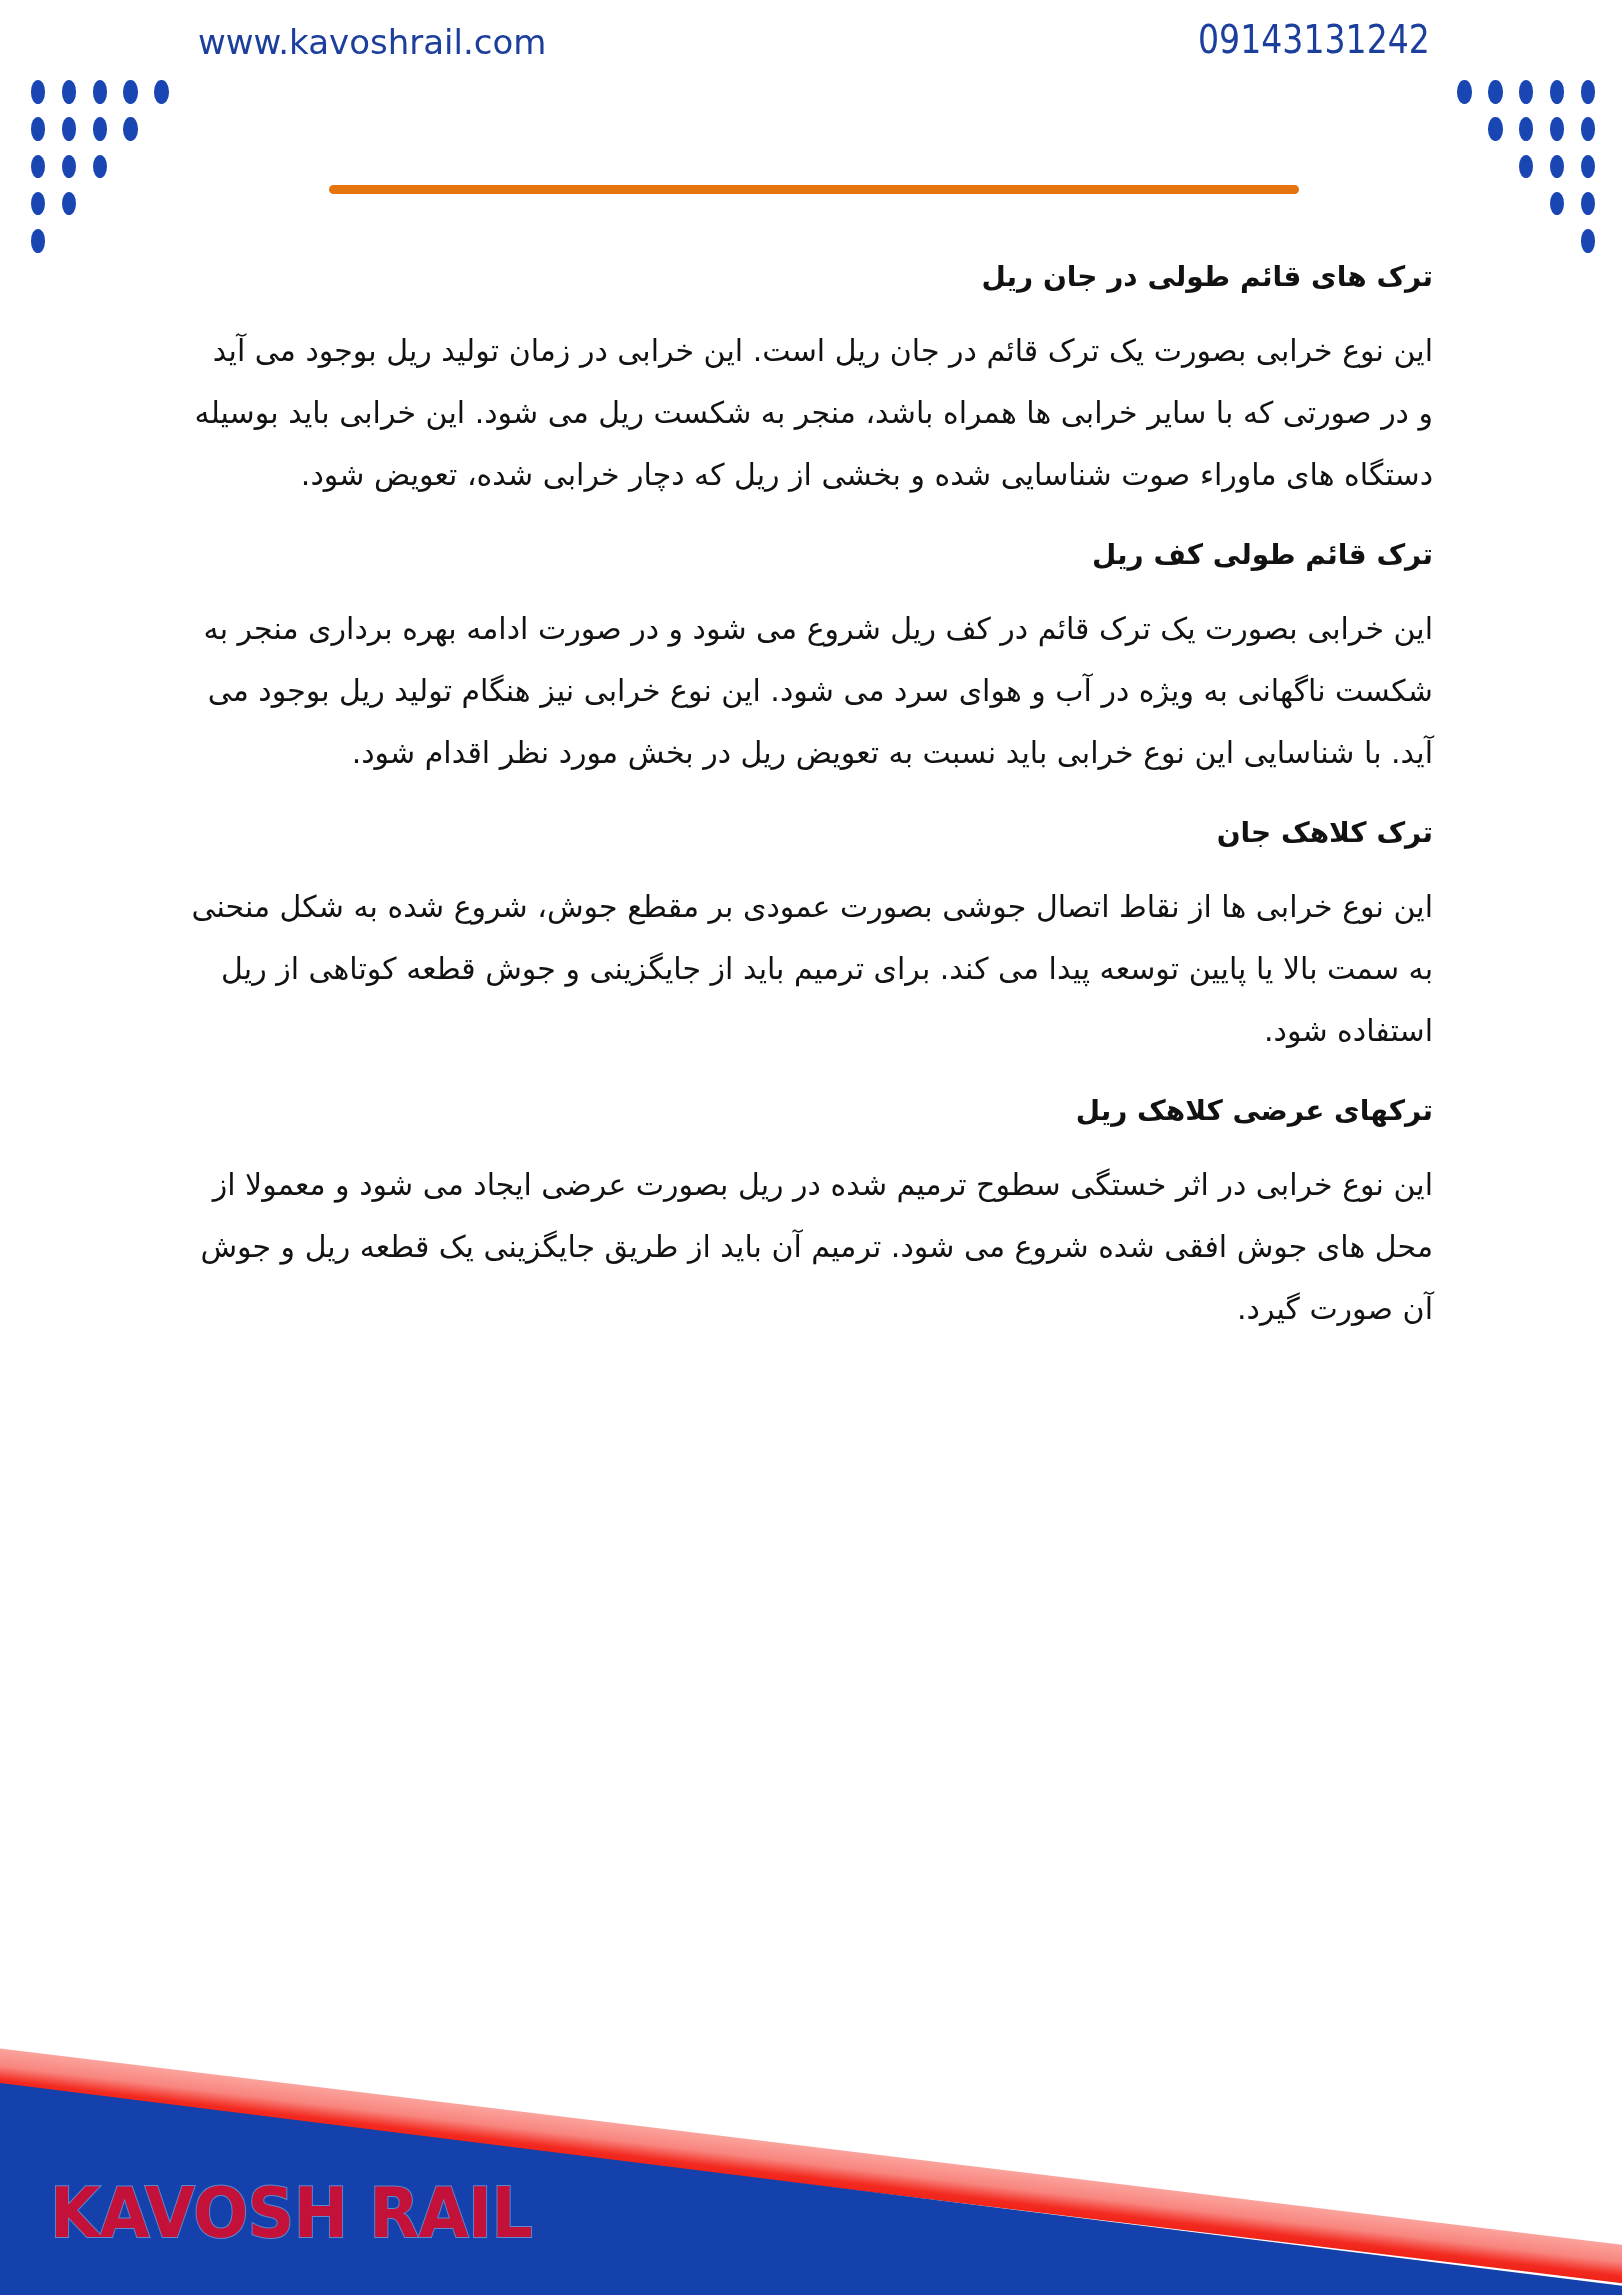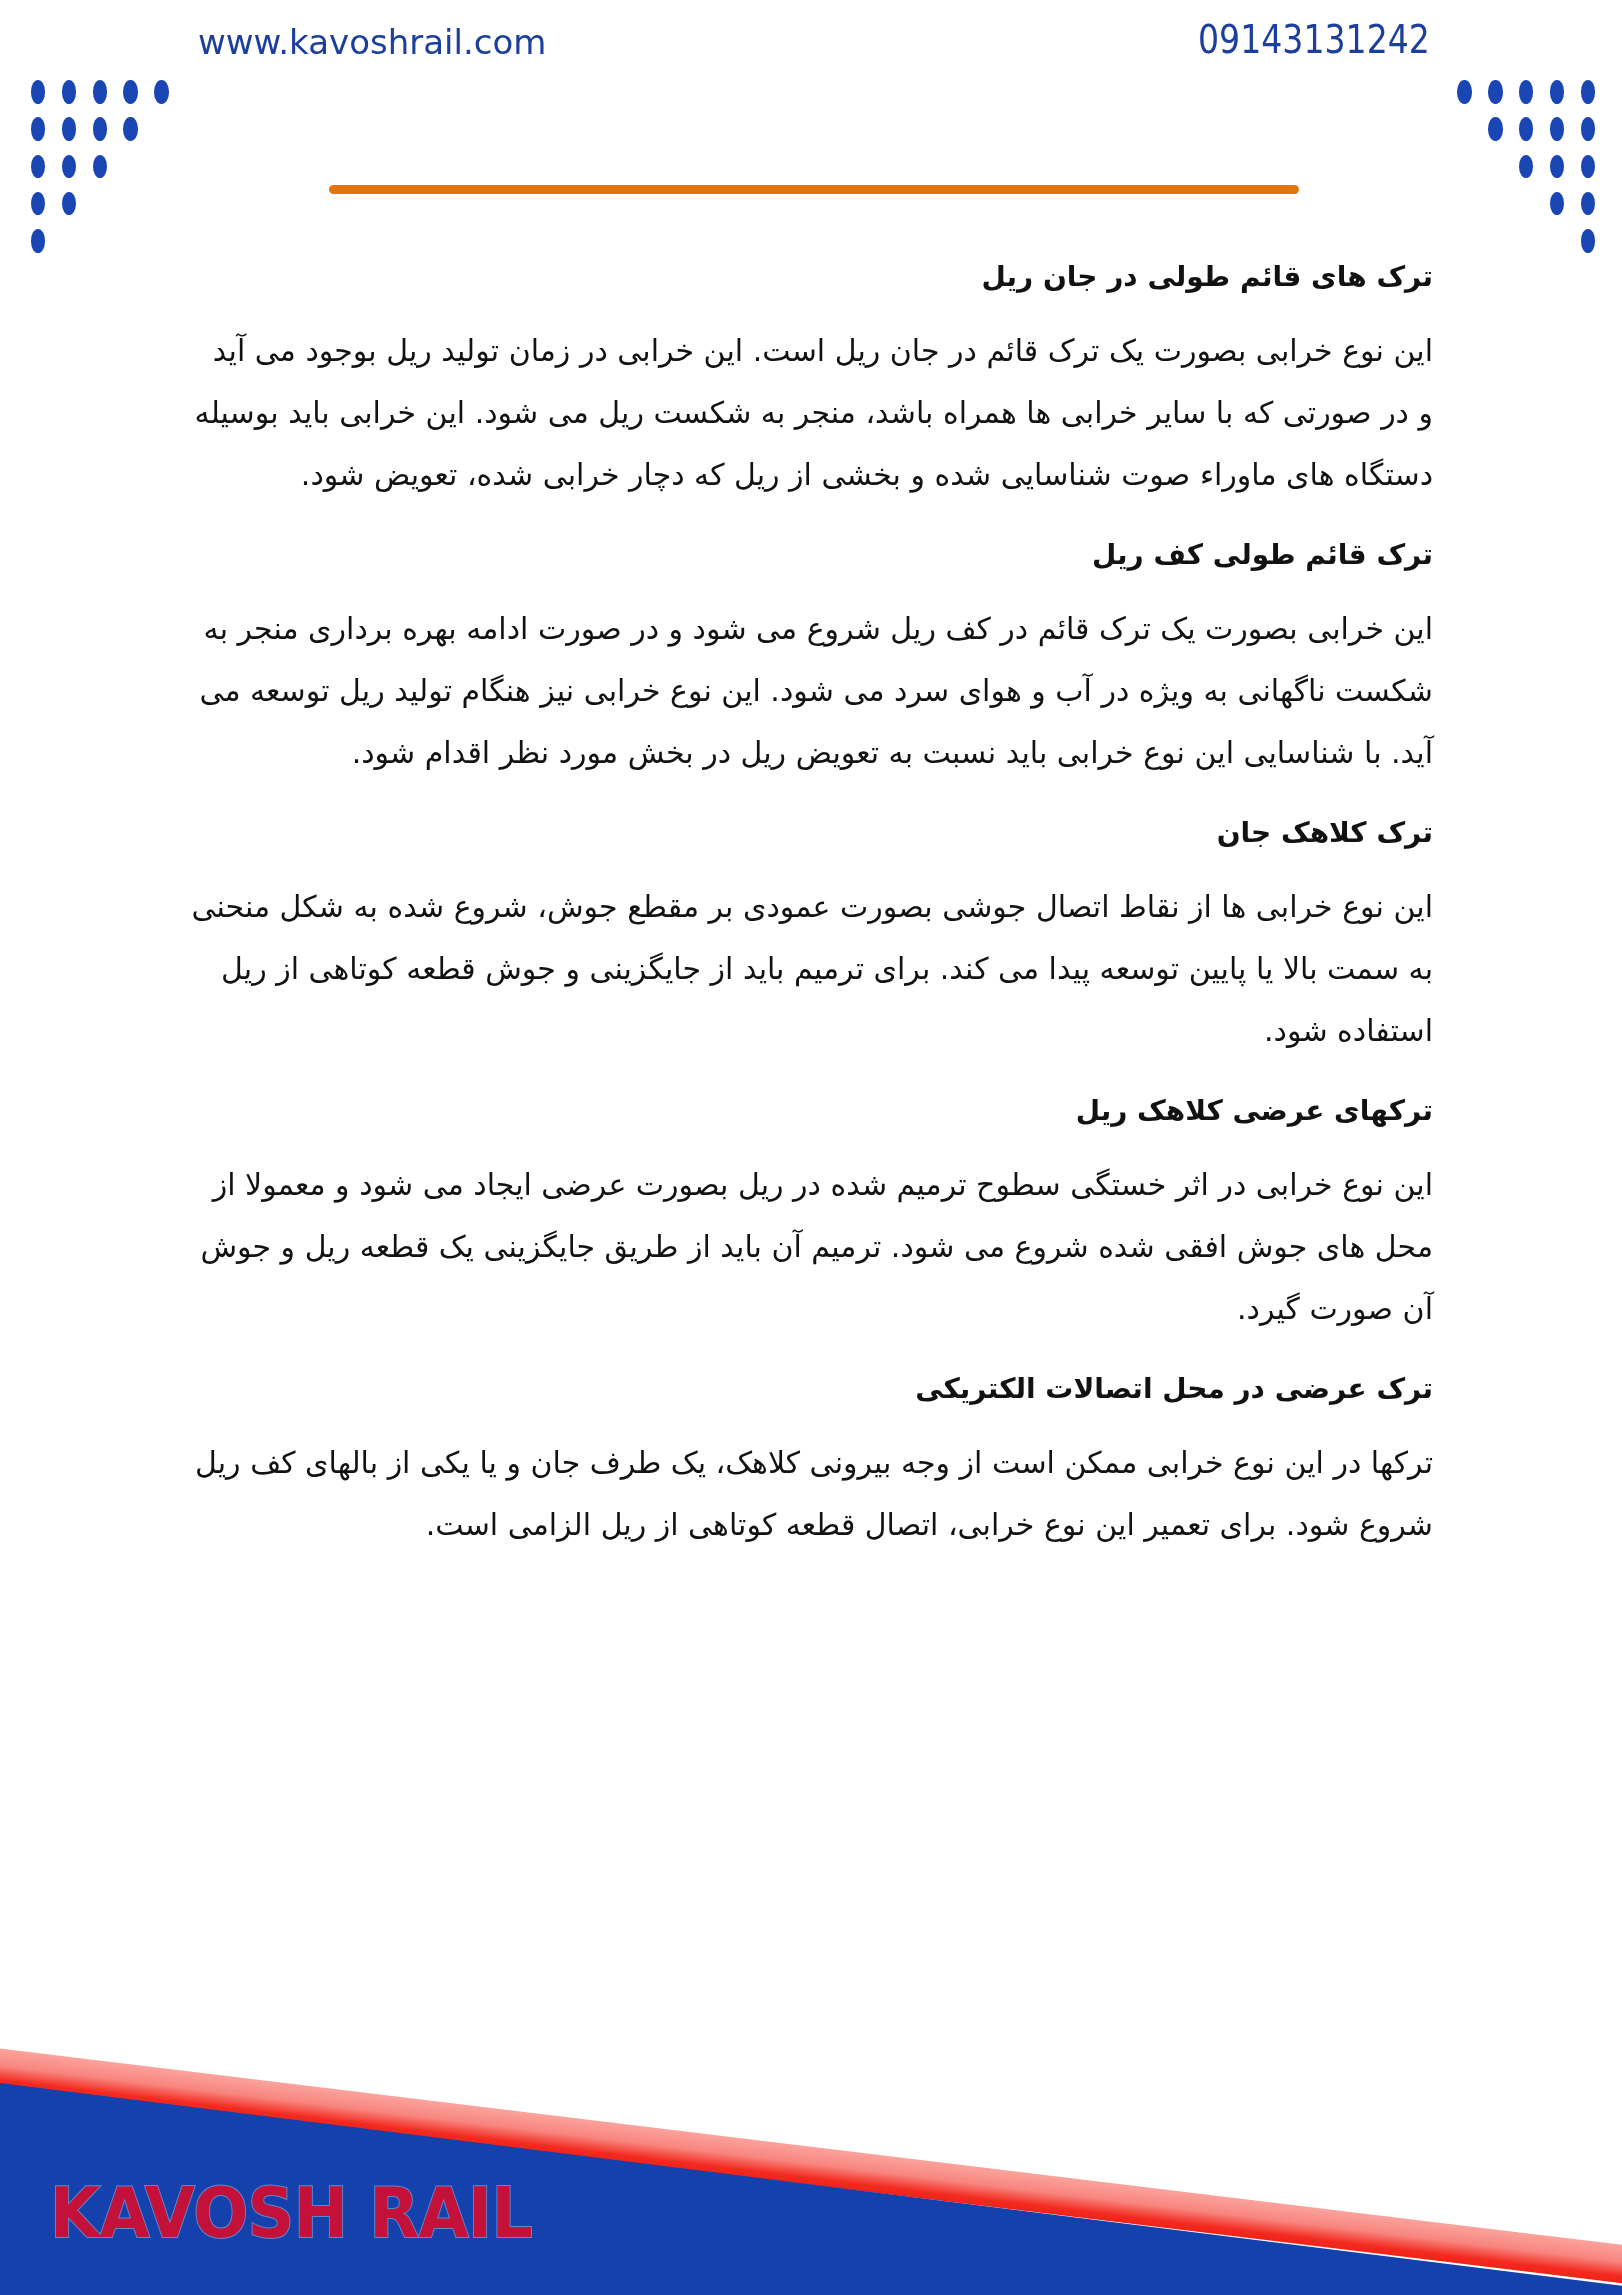--- a/index.html
+++ b/index.html
@@ -124,38 +124,34 @@
 
   <div class="content">
 
     <section class="sec">
       <h2>ترک های قائم طولی در جان ریل</h2>
       <p>این نوع خرابی بصورت یک ترک قائم در جان ریل است. این خرابی در زمان تولید ریل بوجود می آید و در صورتی که با سایر خرابی ها همراه باشد، منجر به شکست ریل می شود. این خرابی باید بوسیله دستگاه های ماوراء صوت شناسایی شده و بخشی از ریل که دچار خرابی شده، تعویض شود.</p>
     </section>
 
     <section class="sec">
       <h2>ترک قائم طولی کف ریل</h2>
-      <p>این خرابی بصورت یک ترک قائم در کف ریل شروع می شود و در صورت ادامه بهره برداری منجر به شکست ناگهانی به ویژه در آب و هوای سرد می شود. این نوع خرابی نیز هنگام تولید ریل توسعه می آید. با شناسایی این نوع خرابی باید نسبت به تعویض ریل در بخش مورد نظر اقدام شود.</p>
+      <p>این خرابی بصورت یک ترک قائم در کف ریل شروع می شود و در صورت ادامه بهره برداری منجر به شکست ناگهانی به ویژه در آب و هوای سرد می شود. این نوع خرابی نیز هنگام تولید ریل بوجود می آید. با شناسایی این نوع خرابی باید نسبت به تعویض ریل در بخش مورد نظر اقدام شود.</p>
     </section>
 
 
     <section class="sec">
       <h2>ترک کلاهک جان</h2>
       <p>این نوع خرابی ها از نقاط اتصال جوشی بصورت عمودی بر مقطع جوش، شروع شده به شکل منحنی به سمت بالا یا پایین توسعه پیدا می کند. برای ترمیم باید از جایگزینی و جوش قطعه کوتاهی از ریل استفاده شود.</p>
     </section>
 
     <section class="sec">
       <h2>ترکهای عرضی کلاهک ریل</h2>
       <p>این نوع خرابی در اثر خستگی سطوح ترمیم شده در ریل بصورت عرضی ایجاد می شود و معمولا از محل های جوش افقی شده شروع می شود. ترمیم آن باید از طریق جایگزینی یک قطعه ریل و جوش آن صورت گیرد.</p>
     </section>
 
-    <section class="sec">
-      <h2>ترک عرضی در محل اتصالات الکتریکی</h2>
-      <p>ترکها در این نوع خرابی ممکن است از وجه بیرونی کلاهک، یک طرف جان و یا یکی از بالهای کف ریل شروع شود. برای تعمیر این نوع خرابی، اتصال قطعه کوتاهی از ریل الزامی است.</p>
-    </section>
 
   </div>
 
   <div class="footer-band"></div>
   <div class="footer-blue"></div>
   <div class="brand">KAVOSH RAIL</div>
 
 </div>
 
 

